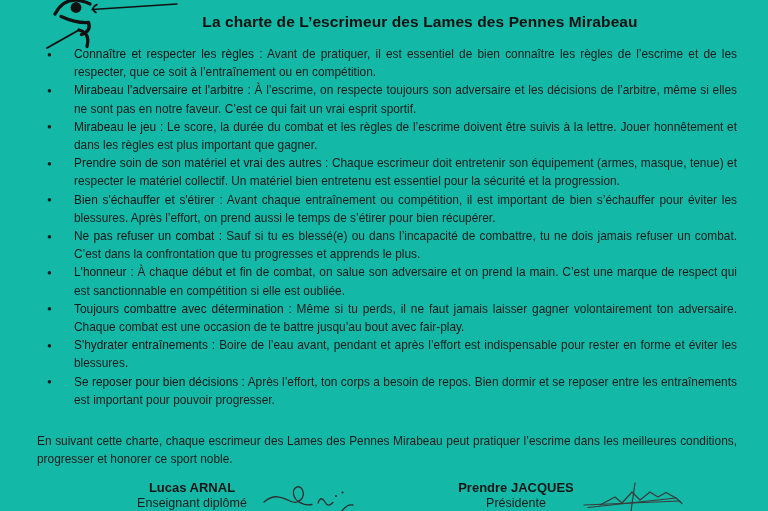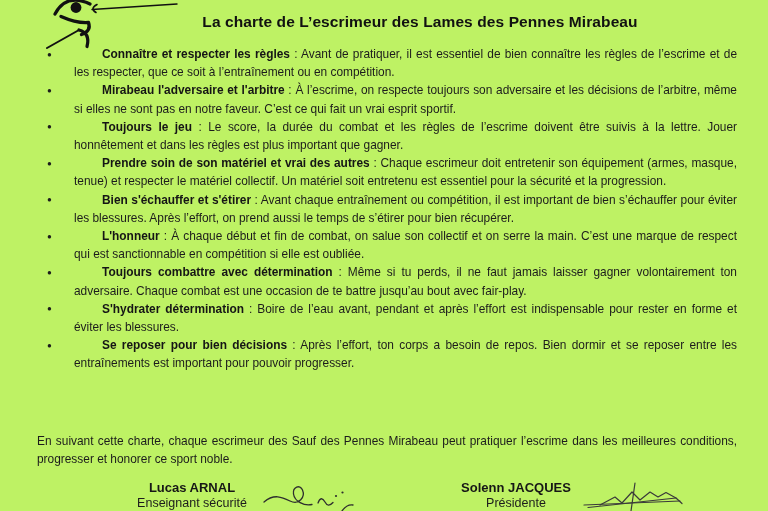--- a/index.html
+++ b/index.html
@@ -1,19 +1,19 @@
 <!DOCTYPE html>
 <html lang="fr"><head>
 <meta charset="utf-8">
 <style>
   html,body{margin:0;padding:0;background:#fff;}
   .page{
     position:relative;
     width:768px;height:511px;
-    background:#bef264;
+    background:#14b8a6;
     overflow:hidden;
     font-family:"Liberation Sans", sans-serif;
     color:#1c1c1c;
   }
   
   .logo{position:absolute;left:40px;top:0;width:142px;height:52px;}
   .doc-title{
     position:absolute;left:420px;top:13px;transform:translateX(-50%);
     font-size:15.5px;font-weight:bold;white-space:nowrap;color:#111;
     letter-spacing:0.1px;
@@ -28,21 +28,21 @@
     padding-left:37px;
     text-align:justify;
     font-size:11.9px;line-height:18.2px;
     color:#1c1c1c;
   }
   .rule::before{
     content:"\25CF";
     position:absolute;left:10px;top:4.5px;
     font-size:8px;line-height:10px;color:#1c1c1c;
   }
-  .rh{font-weight:bold;color:#151515;margin-left:28px;}
+  .rh{font-weight:normal;color:#151515;}
   
   .closing{
     position:absolute;left:37px;right:31px;top:432px;
     margin:0;text-align:justify;
     font-size:11.9px;line-height:18.4px;color:#1c1c1c;
   }
   
   .signatures{position:absolute;left:0;top:470px;width:768px;height:41px;padding-left:24px;}
   .sig-block{position:absolute;top:10px;width:150px;text-align:center;}
   .sig-block.left{left:117px;}
@@ -66,48 +66,49 @@
     <path d="M 61,16.5 Q 77,23.5 88.5,22.5 Q 91.5,31 81.5,34.5" stroke-width="3.4"></path>
     <path d="M 47,48 L 79,30" stroke-width="2"></path>
     <path d="M 79,30 Q 90.5,33 87,46.5" stroke-width="3.2"></path>
   </svg>
 
   <div class="doc-title">La charte de L’escrimeur des Lames des Pennes Mirabeau</div>
 
   <ul class="rules">
     <li class="rule"><b class="rh">Connaître et respecter les règles</b><span> : </span><span>Avant de pratiquer, il est essentiel de bien connaître les règles de l’escrime et de les respecter, que ce soit à l’entraînement ou en compétition.</span></li>
     <li class="rule"><b class="rh">Mirabeau l'adversaire et l'arbitre</b><span> : </span><span>À l’escrime, on respecte toujours son adversaire et les décisions de l’arbitre, même si elles ne sont pas en notre faveur. C’est ce qui fait un vrai esprit sportif.</span></li>
-    <li class="rule"><b class="rh">Toujours le jeu</b><span> : </span><span>Le score, la durée du combat et les règles de l’escrime doivent être suivis à la lettre. Jouer honnêtement et dans les règles est plus important que gagner.</span></li>
-    <li class="rule"><b class="rh">Prendre soin de son matériel et vrai des autres</b><span> : </span><span>Chaque escrimeur doit entretenir son équipement (armes, masque, tenue) et respecter le matériel collectif. Un matériel soit entretenu est essentiel pour la sécurité et la progression.</span></li>
+    <li class="rule"><b class="rh">Mirabeau le jeu</b><span> : </span><span>Le score, la durée du combat et les règles de l’escrime doivent être suivis à la lettre. Jouer honnêtement et dans les règles est plus important que gagner.</span></li>
+    <li class="rule"><b class="rh">Prendre soin de son matériel et vrai des autres</b><span> : </span><span>Chaque escrimeur doit entretenir son équipement (armes, masque, tenue) et respecter le matériel collectif. Un matériel bien entretenu est essentiel pour la sécurité et la progression.</span></li>
     <li class="rule"><b class="rh">Bien s'échauffer et s'étirer</b><span> : </span><span>Avant chaque entraînement ou compétition, il est important de bien s’échauffer pour éviter les blessures. Après l’effort, on prend aussi le temps de s’étirer pour bien récupérer.</span></li>
-    <li class="rule"><b class="rh">L'honneur</b><span> : </span><span>À chaque début et fin de combat, on salue son collectif et on serre la main. C’est une marque de respect qui est sanctionnable en compétition si elle est oubliée.</span></li>
+    <li class="rule"><b class="rh">Ne pas refuser un combat</b><span> : </span><span>Sauf si tu es blessé(e) ou dans l’incapacité de combattre, tu ne dois jamais refuser un combat. C’est dans la confrontation que tu progresses et apprends le plus.</span></li>
+    <li class="rule"><b class="rh">L'honneur</b><span> : </span><span>À chaque début et fin de combat, on salue son adversaire et on prend la main. C’est une marque de respect qui est sanctionnable en compétition si elle est oubliée.</span></li>
     <li class="rule"><b class="rh">Toujours combattre avec détermination</b><span> : </span><span>Même si tu perds, il ne faut jamais laisser gagner volontairement ton adversaire. Chaque combat est une occasion de te battre jusqu’au bout avec fair-play.</span></li>
-    <li class="rule"><b class="rh">S'hydrater détermination</b><span> : </span><span>Boire de l’eau avant, pendant et après l’effort est indispensable pour rester en forme et éviter les blessures.</span></li>
+    <li class="rule"><b class="rh">S'hydrater entraînements</b><span> : </span><span>Boire de l’eau avant, pendant et après l’effort est indispensable pour rester en forme et éviter les blessures.</span></li>
     <li class="rule"><b class="rh">Se reposer pour bien décisions</b><span> : </span><span>Après l’effort, ton corps a besoin de repos. Bien dormir et se reposer entre les entraînements est important pour pouvoir progresser.</span></li>
   </ul>
 
-  <p class="closing">En suivant cette charte, chaque escrimeur des Sauf des Pennes Mirabeau peut pratiquer l’escrime dans les meilleures conditions, progresser et honorer ce sport noble.</p>
+  <p class="closing">En suivant cette charte, chaque escrimeur des Lames des Pennes Mirabeau peut pratiquer l’escrime dans les meilleures conditions, progresser et honorer ce sport noble.</p>
 
   <div class="signatures">
 
     <div class="sig-block left">
       <div class="sig-name">Lucas ARNAL</div>
-      <div class="sig-role">Enseignant sécurité</div>
+      <div class="sig-role">Enseignant diplômé</div>
     </div>
 
     <svg class="sig-svg left" viewBox="0 0 118 31" fill="none" stroke="#2e2e2e" stroke-width="1.3" stroke-linecap="round">
       <path d="M 8,22 C 18,13.5 26,17 34,21 C 43,25.5 49.5,17 46.5,10 C 44,4 36.5,7 37.5,14 C 38.5,21 48,26.5 56,24.5"></path>
       <path d="M 62,23 q 3,-8 7,-1 q 3,6 8,0.5"></path>
       <circle cx="80" cy="16" r="1.1" fill="#2e2e2e" stroke="none"></circle>
       <circle cx="86.5" cy="12.5" r="1.1" fill="#2e2e2e" stroke="none"></circle>
       <path d="M 86,31 q 5,-7 11,-6"></path>
     </svg>
 
     <div class="sig-block right">
-      <div class="sig-name">Solenn JACQUES</div>
+      <div class="sig-name">Prendre JACQUES</div>
       <div class="sig-role">Présidente</div>
     </div>
 
     <svg class="sig-svg right" viewBox="0 0 132 33" fill="none" stroke="#3a3a3a" stroke-width="1.2" stroke-linecap="round" stroke-linejoin="round">
       <path d="M 6,27 L 102,23"></path>
       <path d="M 10,29.5 L 98,20"></path>
       <path d="M 22,27 L 37,19 L 44,25 L 54,14 L 62,22 L 72,14 L 80,19 L 88,14.5 L 98,20 L 104,25.5"></path>
       <path d="M 57,5 L 53,33"></path>
     </svg>
 

